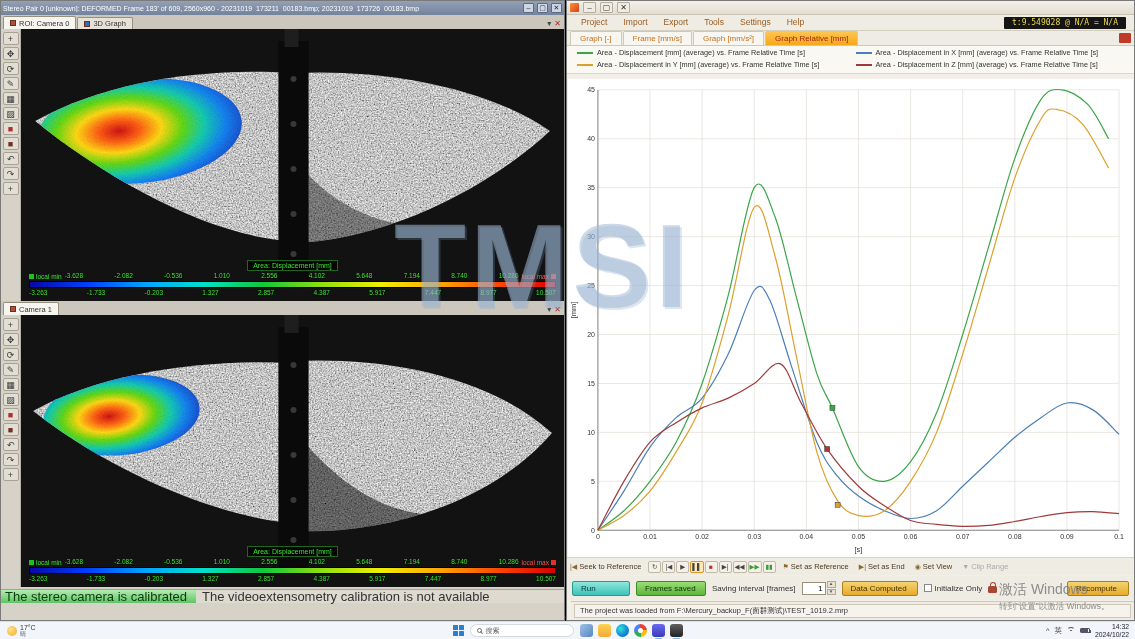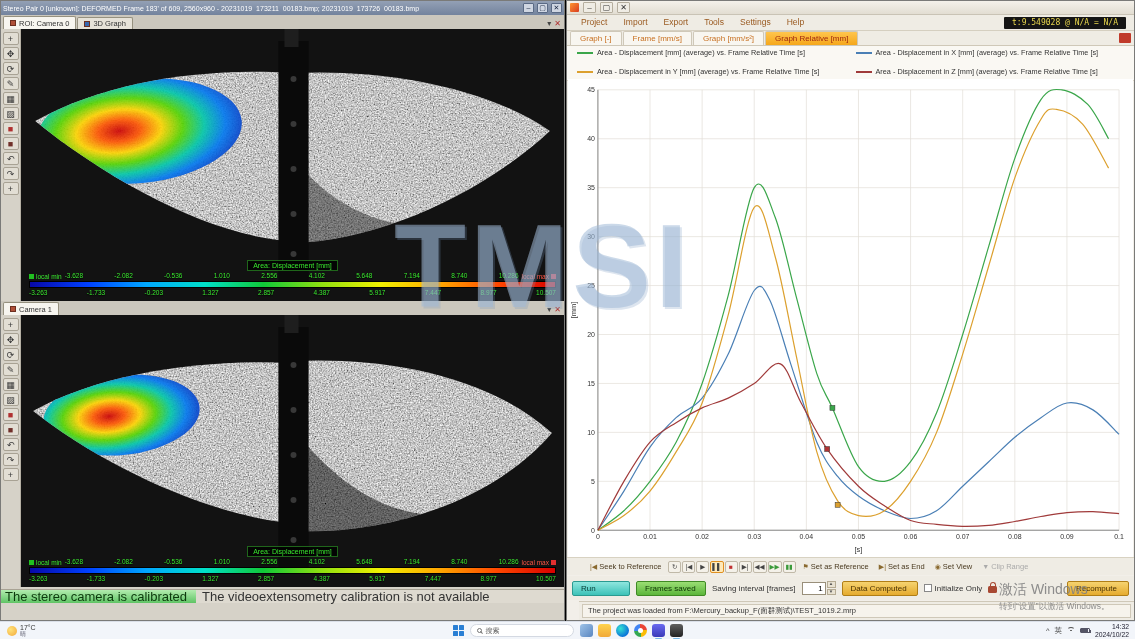--- a/index.html
+++ b/index.html
@@ -50,48 +50,48 @@
   .rw-btn{width:13px;height:11px;font-size:8px;line-height:10px;text-align:center;color:#333;border:1px solid #b5ae9e;background:#efece4;border-radius:1px;flex:none}
   .rw-menubar{height:16px;display:flex;align-items:center;padding:0 6px;background:#efece4;border-bottom:1px solid #d5cfc0}
   #rw-menu{display:flex}
   .menu-item{font-size:8.5px;color:#9a5a20;padding:0 8px;line-height:15px}
   .time-box{margin-left:auto;background:#151515;color:#ead84e;font-size:8px;line-height:12px;padding:0 8px;margin-right:2px;border-radius:1px;font-family:"DejaVu Sans Mono",monospace}
   .rw-tabrow{height:15px;display:flex;align-items:flex-end;background:#efece4;border-bottom:1px solid #cfc8b8;padding-left:3px}
   #rw-tabs{display:flex;align-items:flex-end}
   .rtab{font-size:8px;color:#c87020;background:#f8f6f0;border:1px solid #cfc8b8;border-bottom:none;border-radius:2px 2px 0 0;padding:1px 9px;margin-right:1px;line-height:11px;white-space:nowrap}
   .rtab.active{background:linear-gradient(#ffc54d,#f5a71b);color:#a02810;font-weight:normal}
   .graph-menu{margin-left:auto;margin-right:3px;margin-bottom:2px;width:12px;height:10px;background:#c03a2a;border-radius:1px}
-  #rw-legend{display:grid;grid-template-columns:1fr 1fr;gap:9px 10px;padding:2px 10px 3px;background:#faf8f3;border-bottom:1px solid #ddd6c6}
+  #rw-legend{display:grid;grid-template-columns:1fr 1fr;gap:2px 10px;padding:2px 10px 3px;background:#faf8f3;border-bottom:1px solid #ddd6c6}
   .lg-item{display:flex;align-items:center;gap:4px;font-size:7.3px;color:#333;line-height:10px;white-space:nowrap;overflow:hidden}
   .lg-line{width:16px;height:2px;flex:none}
   .chart-wrap{position:absolute;left:1px;right:1px;top:78px;height:478px;background:#fff}
   #chart{width:100%;height:100%;display:block}
   #chart text{font-family:"Liberation Sans","DejaVu Sans",sans-serif}
-  .ctrl-row1{position:absolute;left:0;right:0;top:556px;height:18px;display:flex;align-items:center;gap:4px;padding:0 20px;font-size:7.5px;color:#4a3a20;background:#efece4;border-top:1px solid #d8d2c2}
+  .ctrl-row1{position:absolute;left:0;right:0;top:556px;height:18px;display:flex;align-items:center;gap:4px;padding:0 0;font-size:7.5px;color:#4a3a20;background:#efece4;border-top:1px solid #d8d2c2}
   .lbl-btn{display:flex;align-items:center;gap:2px;padding:0 3px;height:13px;border-radius:2px;white-space:nowrap}
   .lbl-btn .gi{font-size:7px;color:#8a6a30}
   .lbl-btn.disabled,.lbl-btn.disabled .gi{color:#aaa}
   #pb-icons{display:flex;gap:1px;align-items:center}
   .pb-btn{min-width:13px;height:12px;border:1px solid #c0b9a8;background:#f4f1e9;font-size:6.5px;line-height:10px;text-align:center;color:#444;border-radius:2px;padding:0 1px;white-space:nowrap}
   .pb-btn.pb-active{border-color:#e09020;background:#ffe9b8}
   .ctrl-row2{position:absolute;left:0;right:0;top:575px;height:24px;display:flex;align-items:center;gap:6px;padding:0 5px;background:#efece4;font-size:8px;color:#333}
   .btn{height:15px;line-height:14px;text-align:left;border-radius:2px;padding:0 8px;border:1px solid;white-space:nowrap}
   .btn.run{background:linear-gradient(#8fe6de,#3cc2b8);border-color:#2a9a90;color:#063a34;min-width:58px}
   .btn.saved{background:linear-gradient(#9ade74,#5cb63a);border-color:#3f8a24;color:#0c3404;min-width:70px}
   .btn.computed{background:linear-gradient(#f6d370,#e5ab2e);border-color:#b07e16;color:#4a3202;min-width:76px}
   .btn.recompute{margin-left:auto;background:linear-gradient(#f6d370,#e5ab2e);border-color:#b07e16;color:#4a3202;min-width:62px}
   .spin{display:flex;align-items:center}
   .spin input{width:24px;height:13px;font-size:8px;text-align:right;border:1px solid #998f7a;padding:0 2px;font-family:inherit;background:#fff}
   .spin .arrows{display:flex;flex-direction:column;margin-left:1px;gap:1px}
   .spin .arrows span{font-size:4.5px;line-height:4.5px;color:#555;border:1px solid #b5ab94;background:#e8e2d2;width:9px;text-align:center}
   .chk{display:flex;align-items:center;gap:3px;white-space:nowrap}
   .chk .box{width:8px;height:8px;border:1px solid #888;background:#fff;flex:none}
   .lock{position:relative;width:9px;height:7px;background:#a84832;border-radius:1.5px;margin-top:3px;flex:none}
   .lock:before{content:'';position:absolute;top:-4px;left:1.5px;width:4px;height:4px;border:1.4px solid #a84832;border-bottom:none;border-radius:4px 4px 0 0}
-  .rw-status{position:absolute;left:12px;right:0;top:600px;height:34px;background:#efece4;border-top:1px solid #cfc8b8;padding:2px 3px}
+  .rw-status{position:absolute;left:4px;right:0;top:600px;height:34px;background:#efece4;border-top:1px solid #cfc8b8;padding:2px 3px}
   .rw-status .inner{border:1px solid #cfc8b8;background:#f6f3ec;height:14px;display:flex;align-items:center;padding:0 5px;font-size:7.5px;color:#333;white-space:nowrap;overflow:hidden}
 
   
   .tmsi-watermark{position:absolute;left:394px;top:198px;font-size:118px;font-weight:bold;color:rgba(160,185,215,.55);letter-spacing:4px;z-index:40;pointer-events:none;text-shadow:2px 2px 0 rgba(120,150,190,.25)}
   .activation{position:absolute;left:999px;top:581px;z-index:45;color:rgba(130,130,130,.9);pointer-events:none}
   .activation .a1{font-size:14px}
   .activation .a2{font-size:8.5px;margin-top:2px}
 
   
   .taskbar{position:absolute;left:0;top:621px;width:1135px;height:18px;background:#f2f5fa;border-top:1px solid #dadfe8;display:flex;align-items:center;font-size:7px;color:#333;z-index:60}

